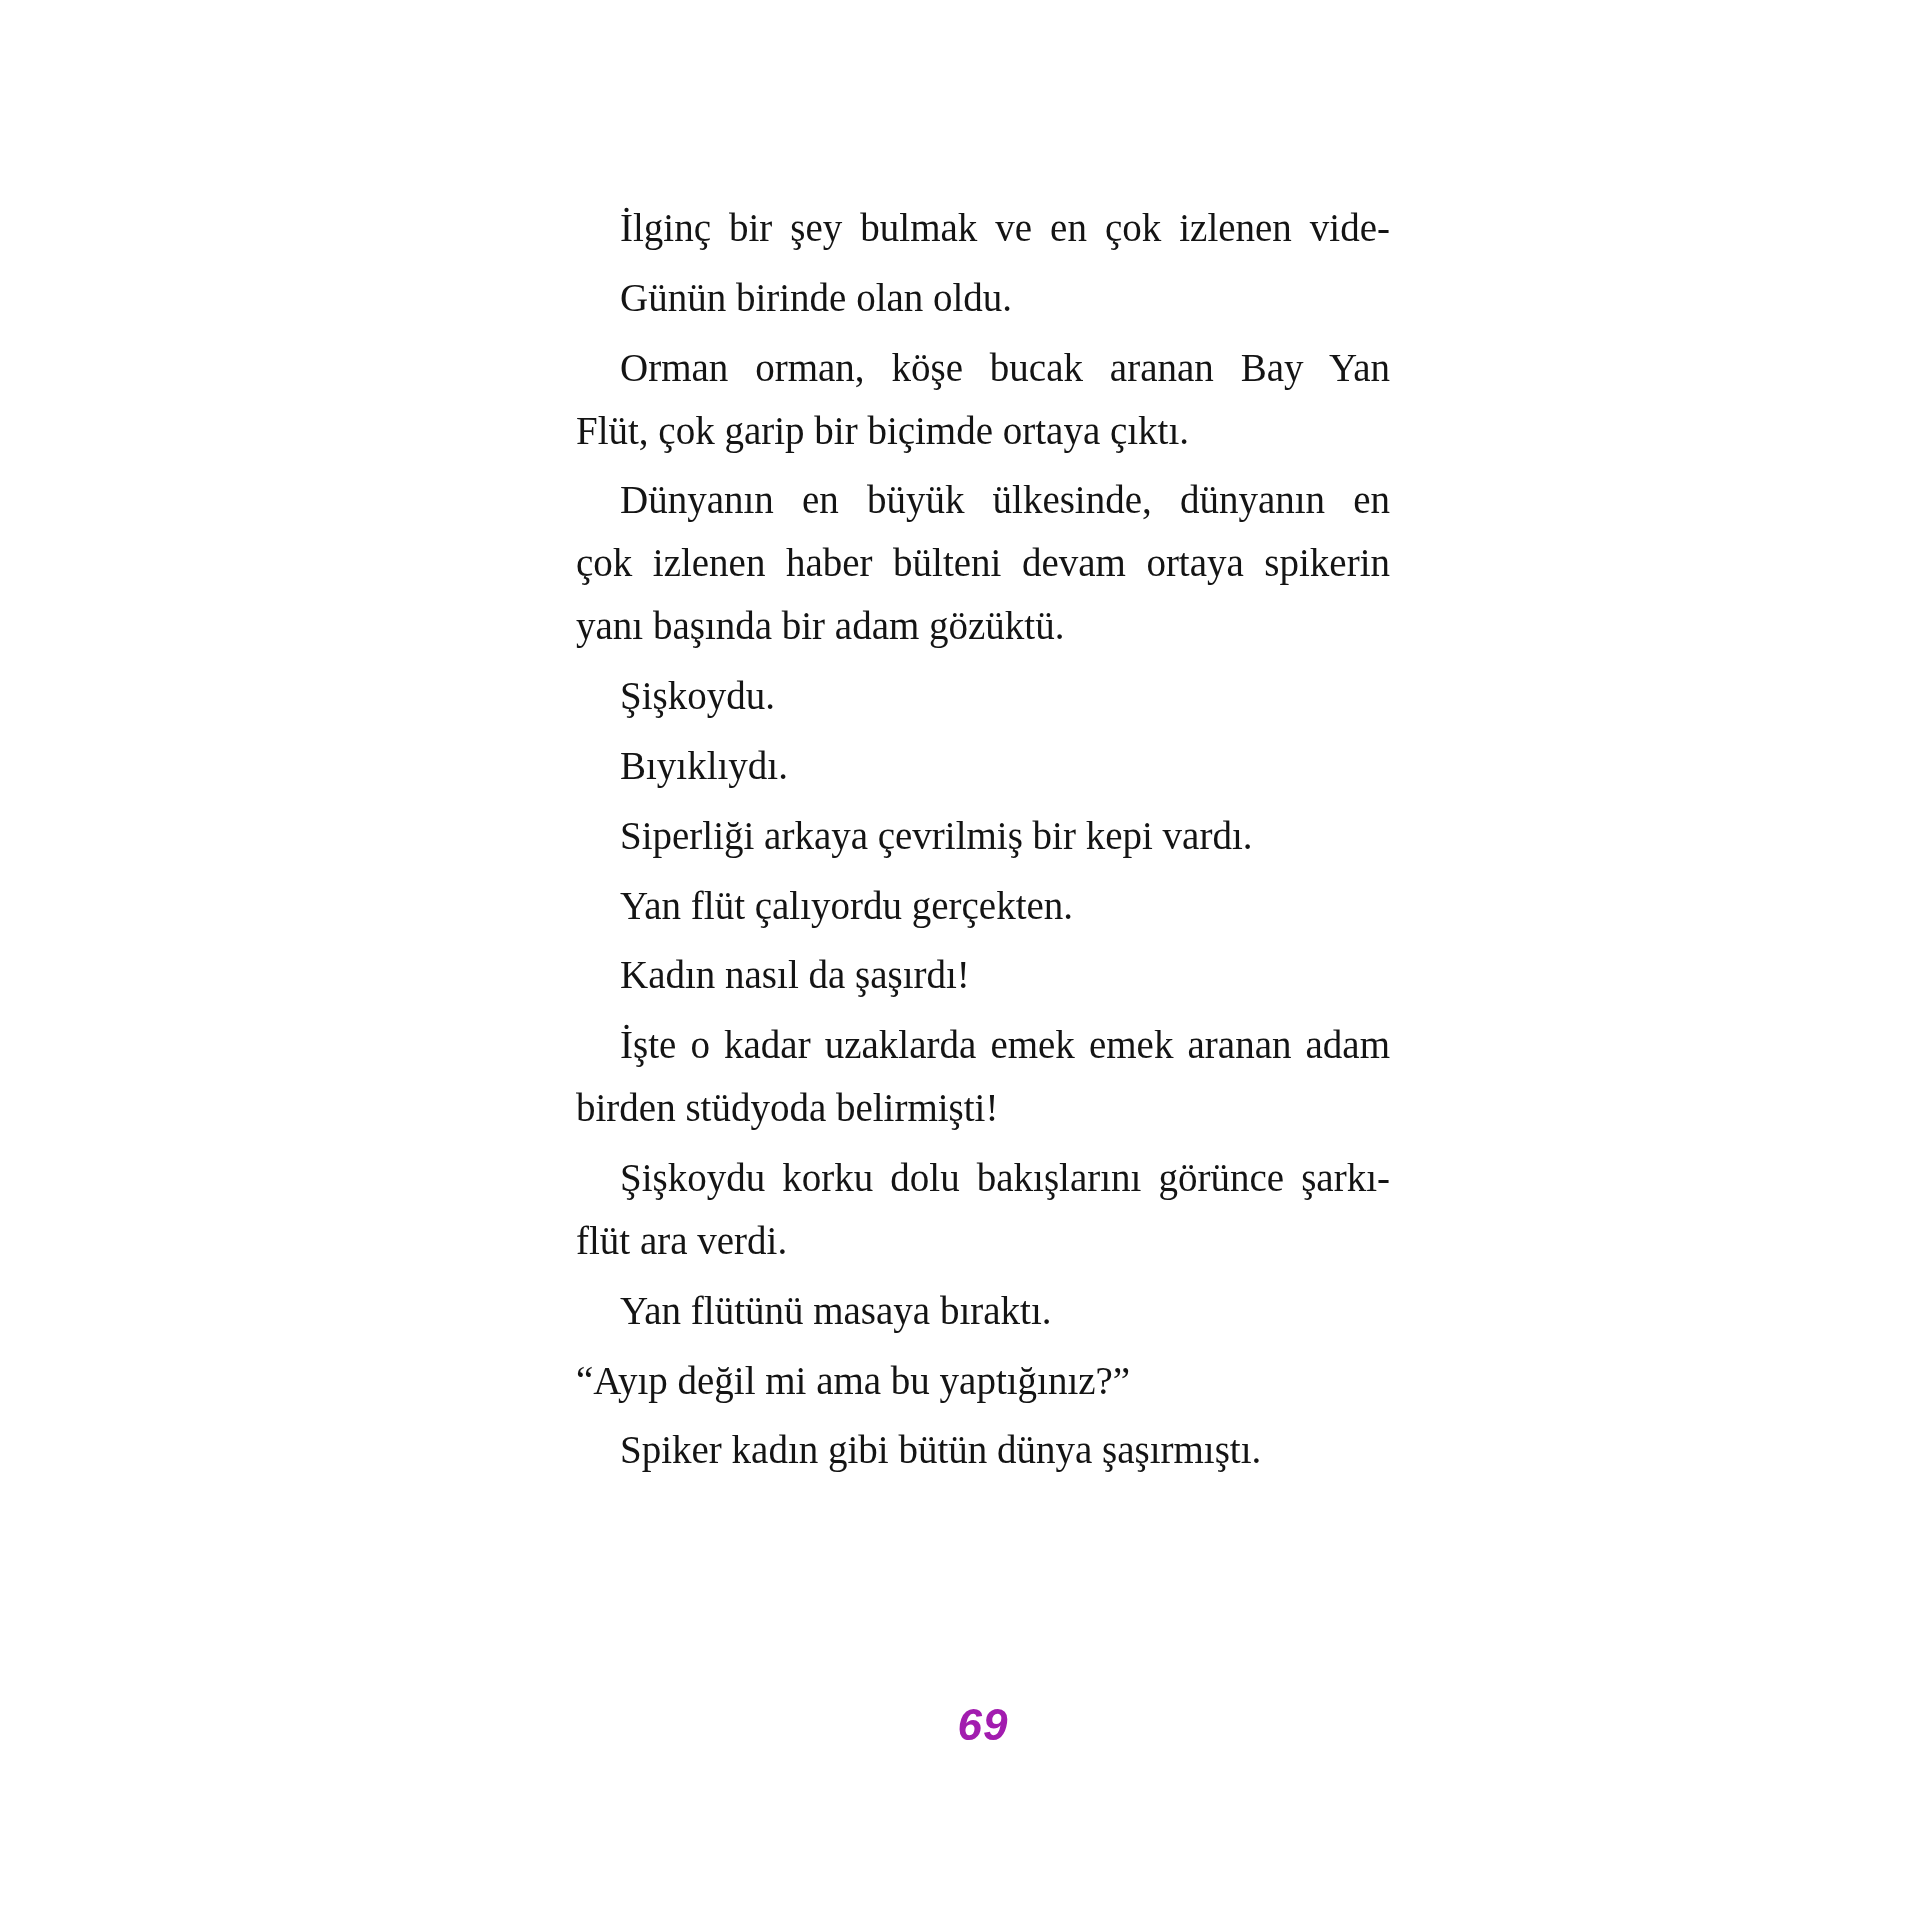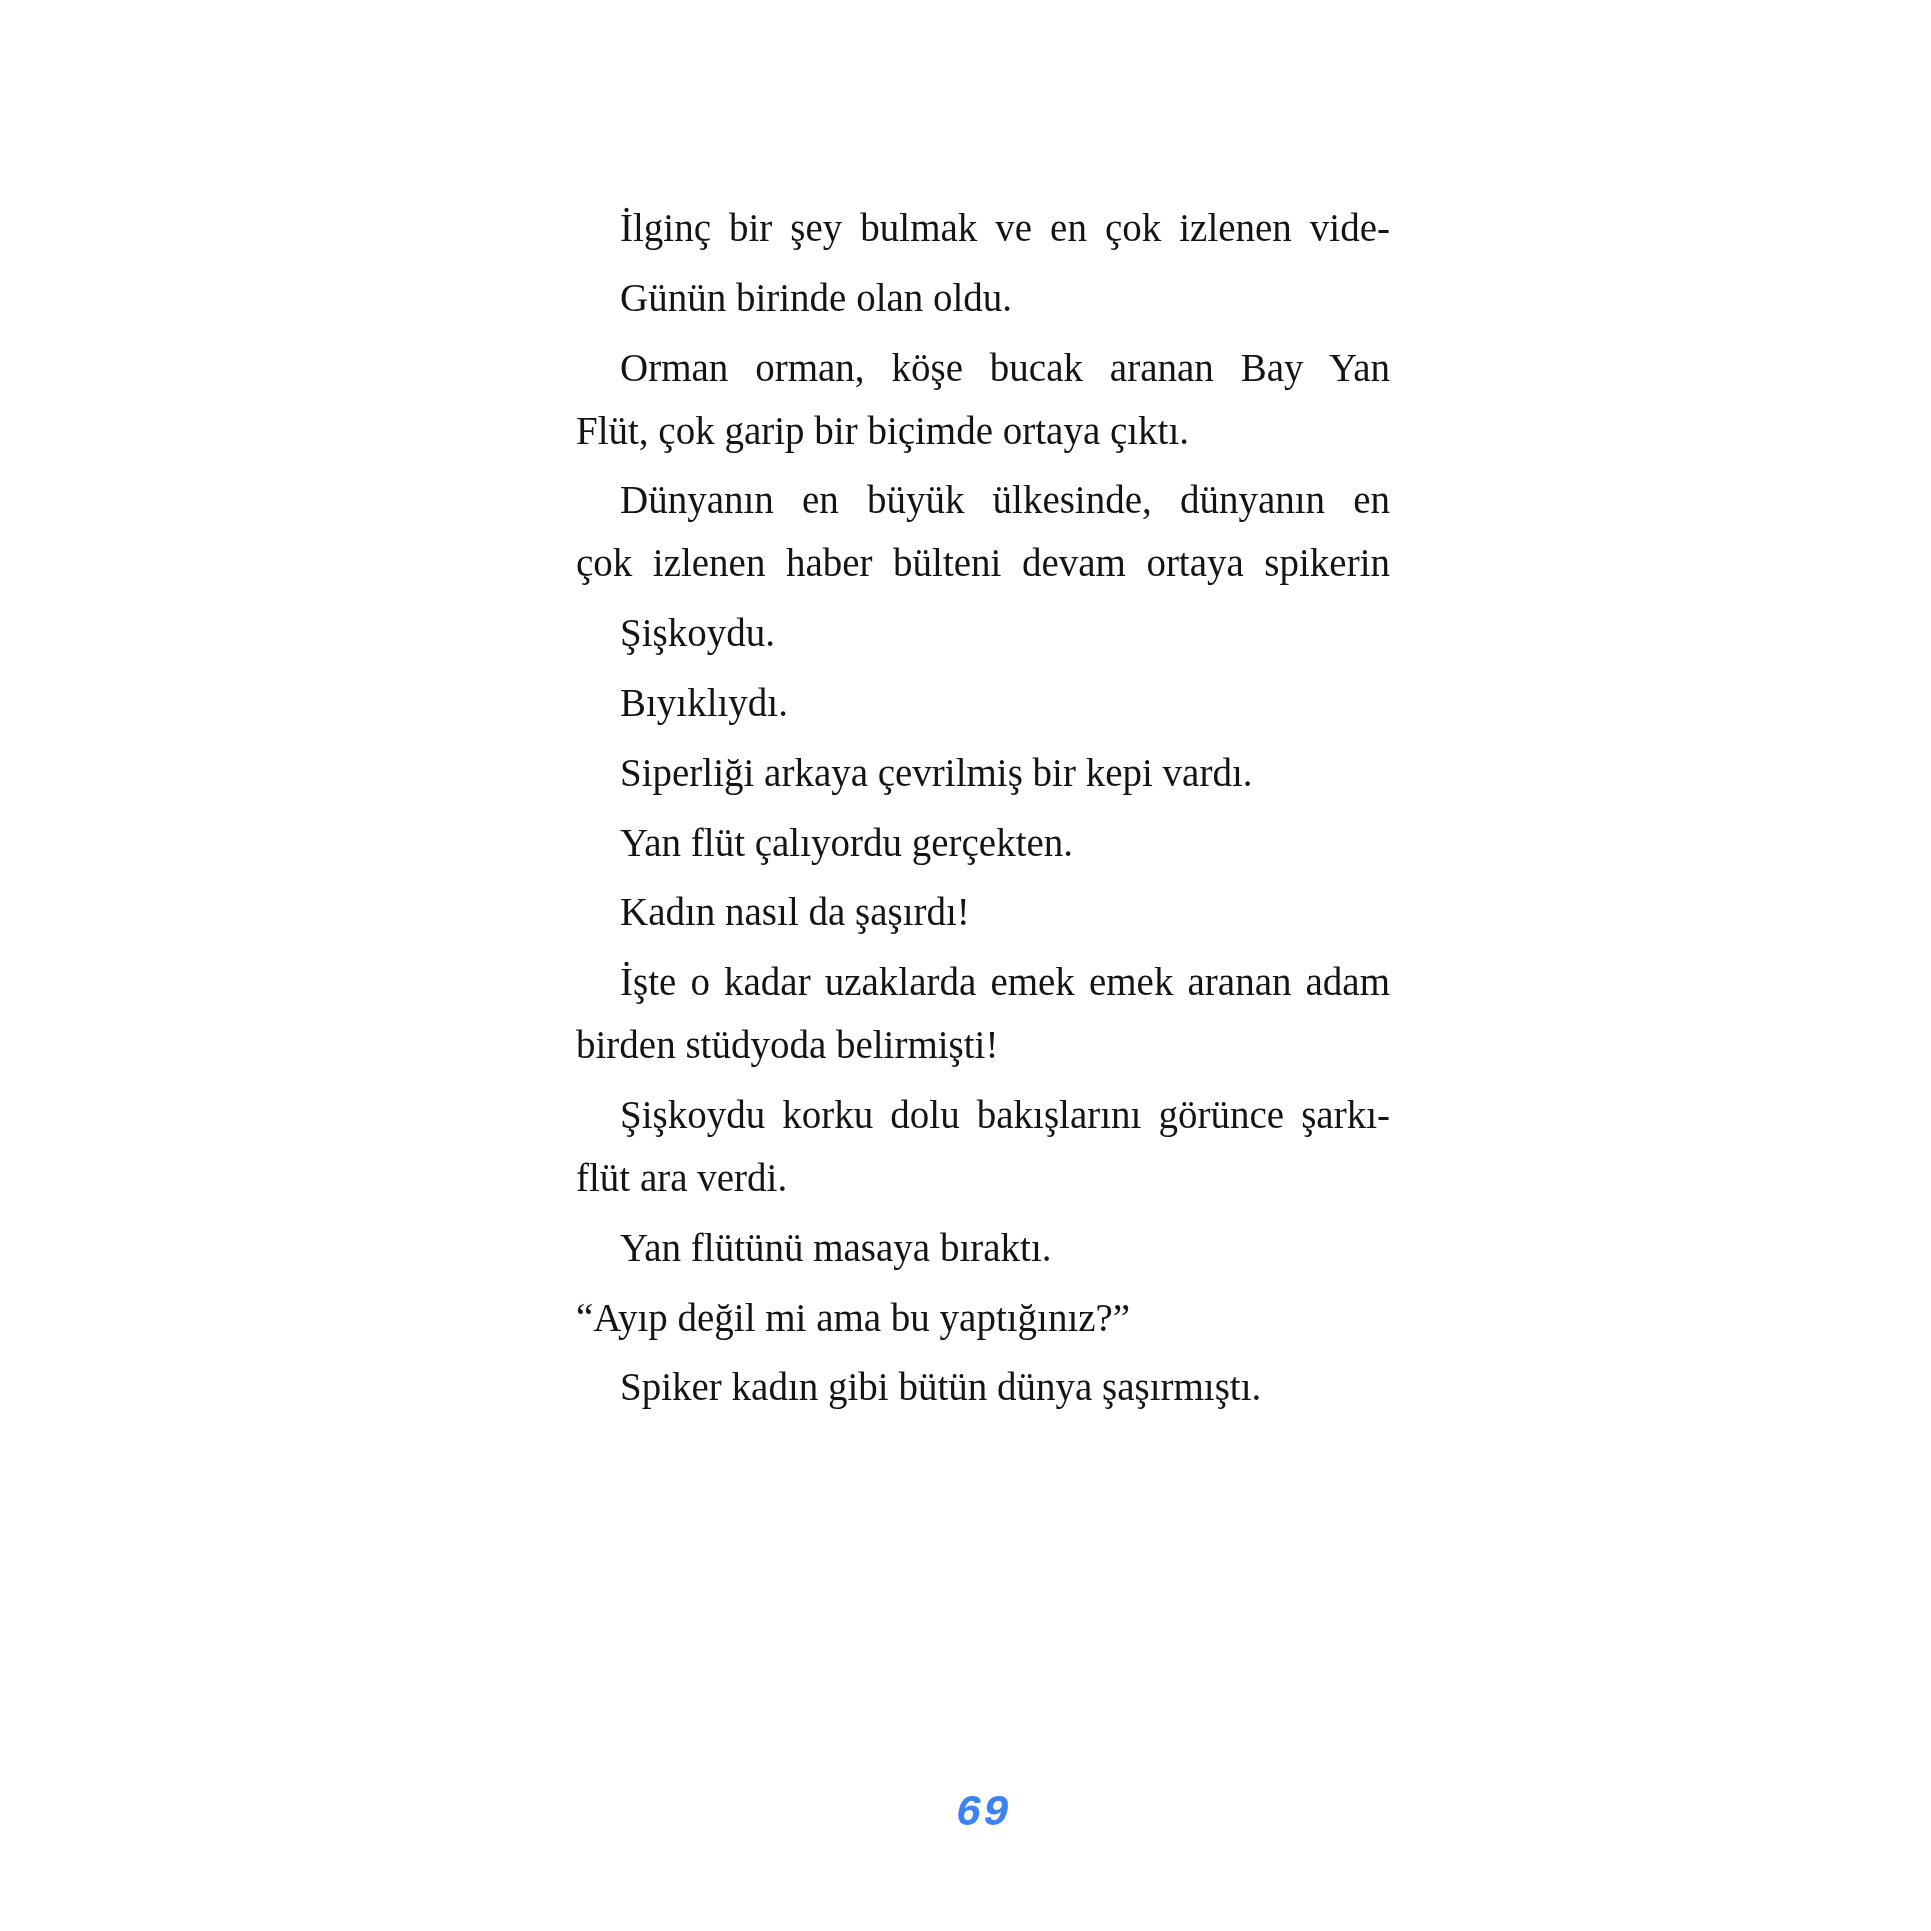--- a/index.html
+++ b/index.html
@@ -40,28 +40,28 @@
     white-space: normal;
     text-align: justify;
     text-align-last: justify;
   }
   .line.indent {
     padding-left: 44px;
   }
   .page-number {
     position: absolute;
     left: 576px;
-    top: 1788px;
+    top: 1700px;
     width: 814px;
     text-align: center;
-    font-family: Liberation Mono, monospace;
+    font-family: Liberation Sans, sans-serif;
     font-weight: bold;
     font-style: italic;
     font-size: 44px;
-    color: #3b82f6;
+    color: #a21caf;
     letter-spacing: 1px;
   }
 </style>
 </head>
 <body>
 
 <div class="book-page">
   <div class="text-block" id="text-block">
       <div class="paragraph">
         <div class="line fill indent">İlginç bir şey bulmak ve en çok izlenen vide-</div>
@@ -69,20 +69,21 @@
       <div class="paragraph">
         <div class="line indent">Günün birinde olan oldu.</div>
       </div>
       <div class="paragraph">
         <div class="line fill indent">Orman orman, köşe bucak aranan Bay Yan</div>
         <div class="line">Flüt, çok garip bir biçimde ortaya çıktı.</div>
       </div>
       <div class="paragraph">
         <div class="line fill indent">Dünyanın en büyük ülkesinde, dünyanın en</div>
         <div class="line fill">çok izlenen haber bülteni devam ortaya spikerin</div>
+        <div class="line">yanı başında bir adam gözüktü.</div>
       </div>
       <div class="paragraph">
         <div class="line indent">Şişkoydu.</div>
       </div>
       <div class="paragraph">
         <div class="line indent">Bıyıklıydı.</div>
       </div>
       <div class="paragraph">
         <div class="line indent">Siperliği arkaya çevrilmiş bir kepi vardı.</div>
       </div>

